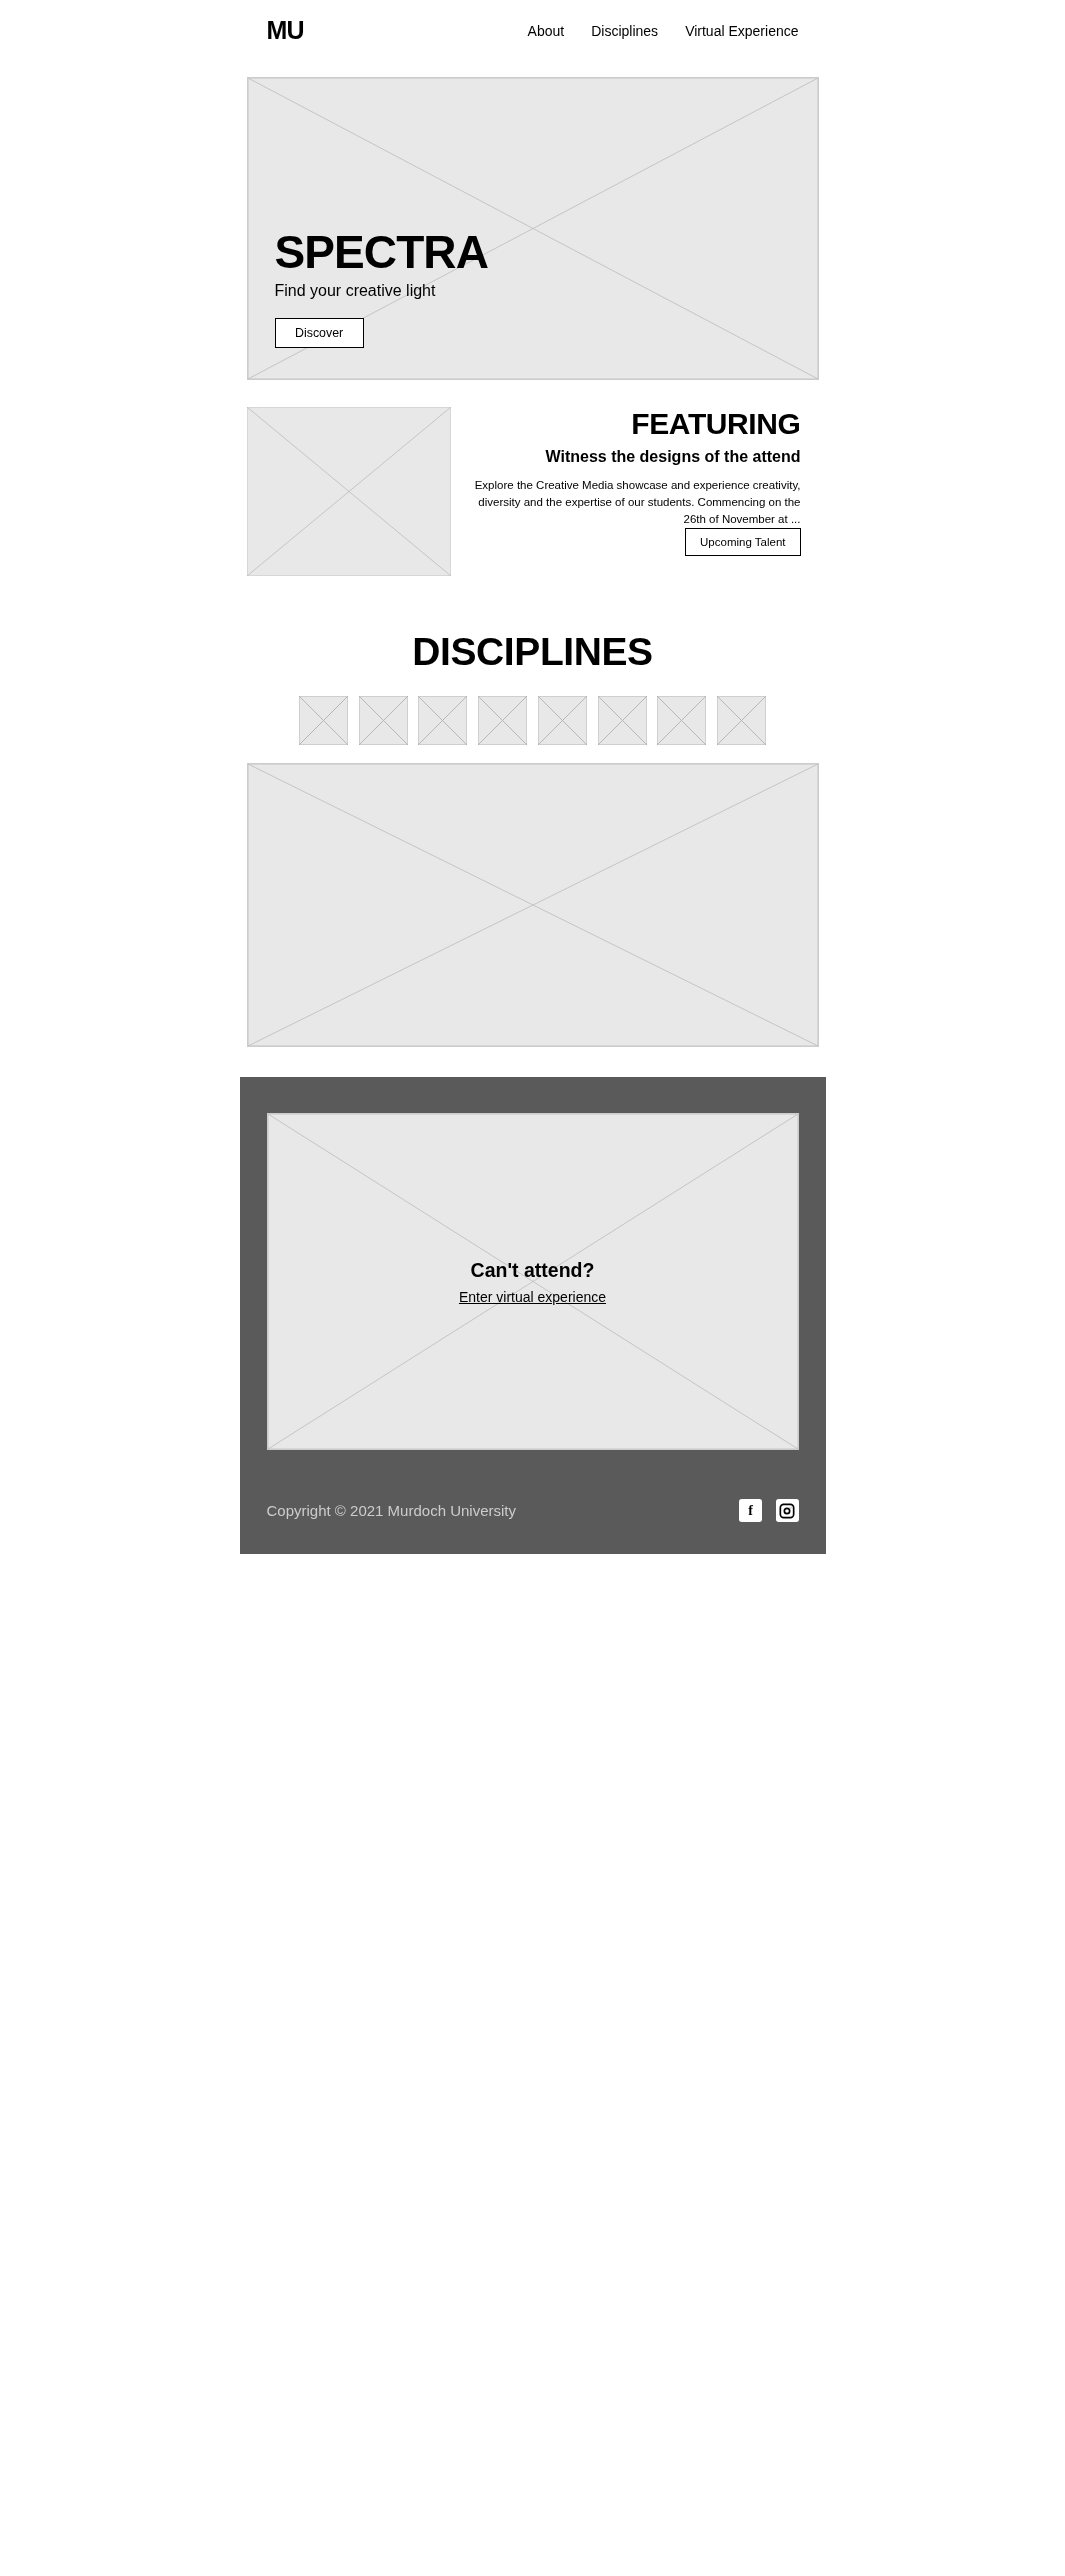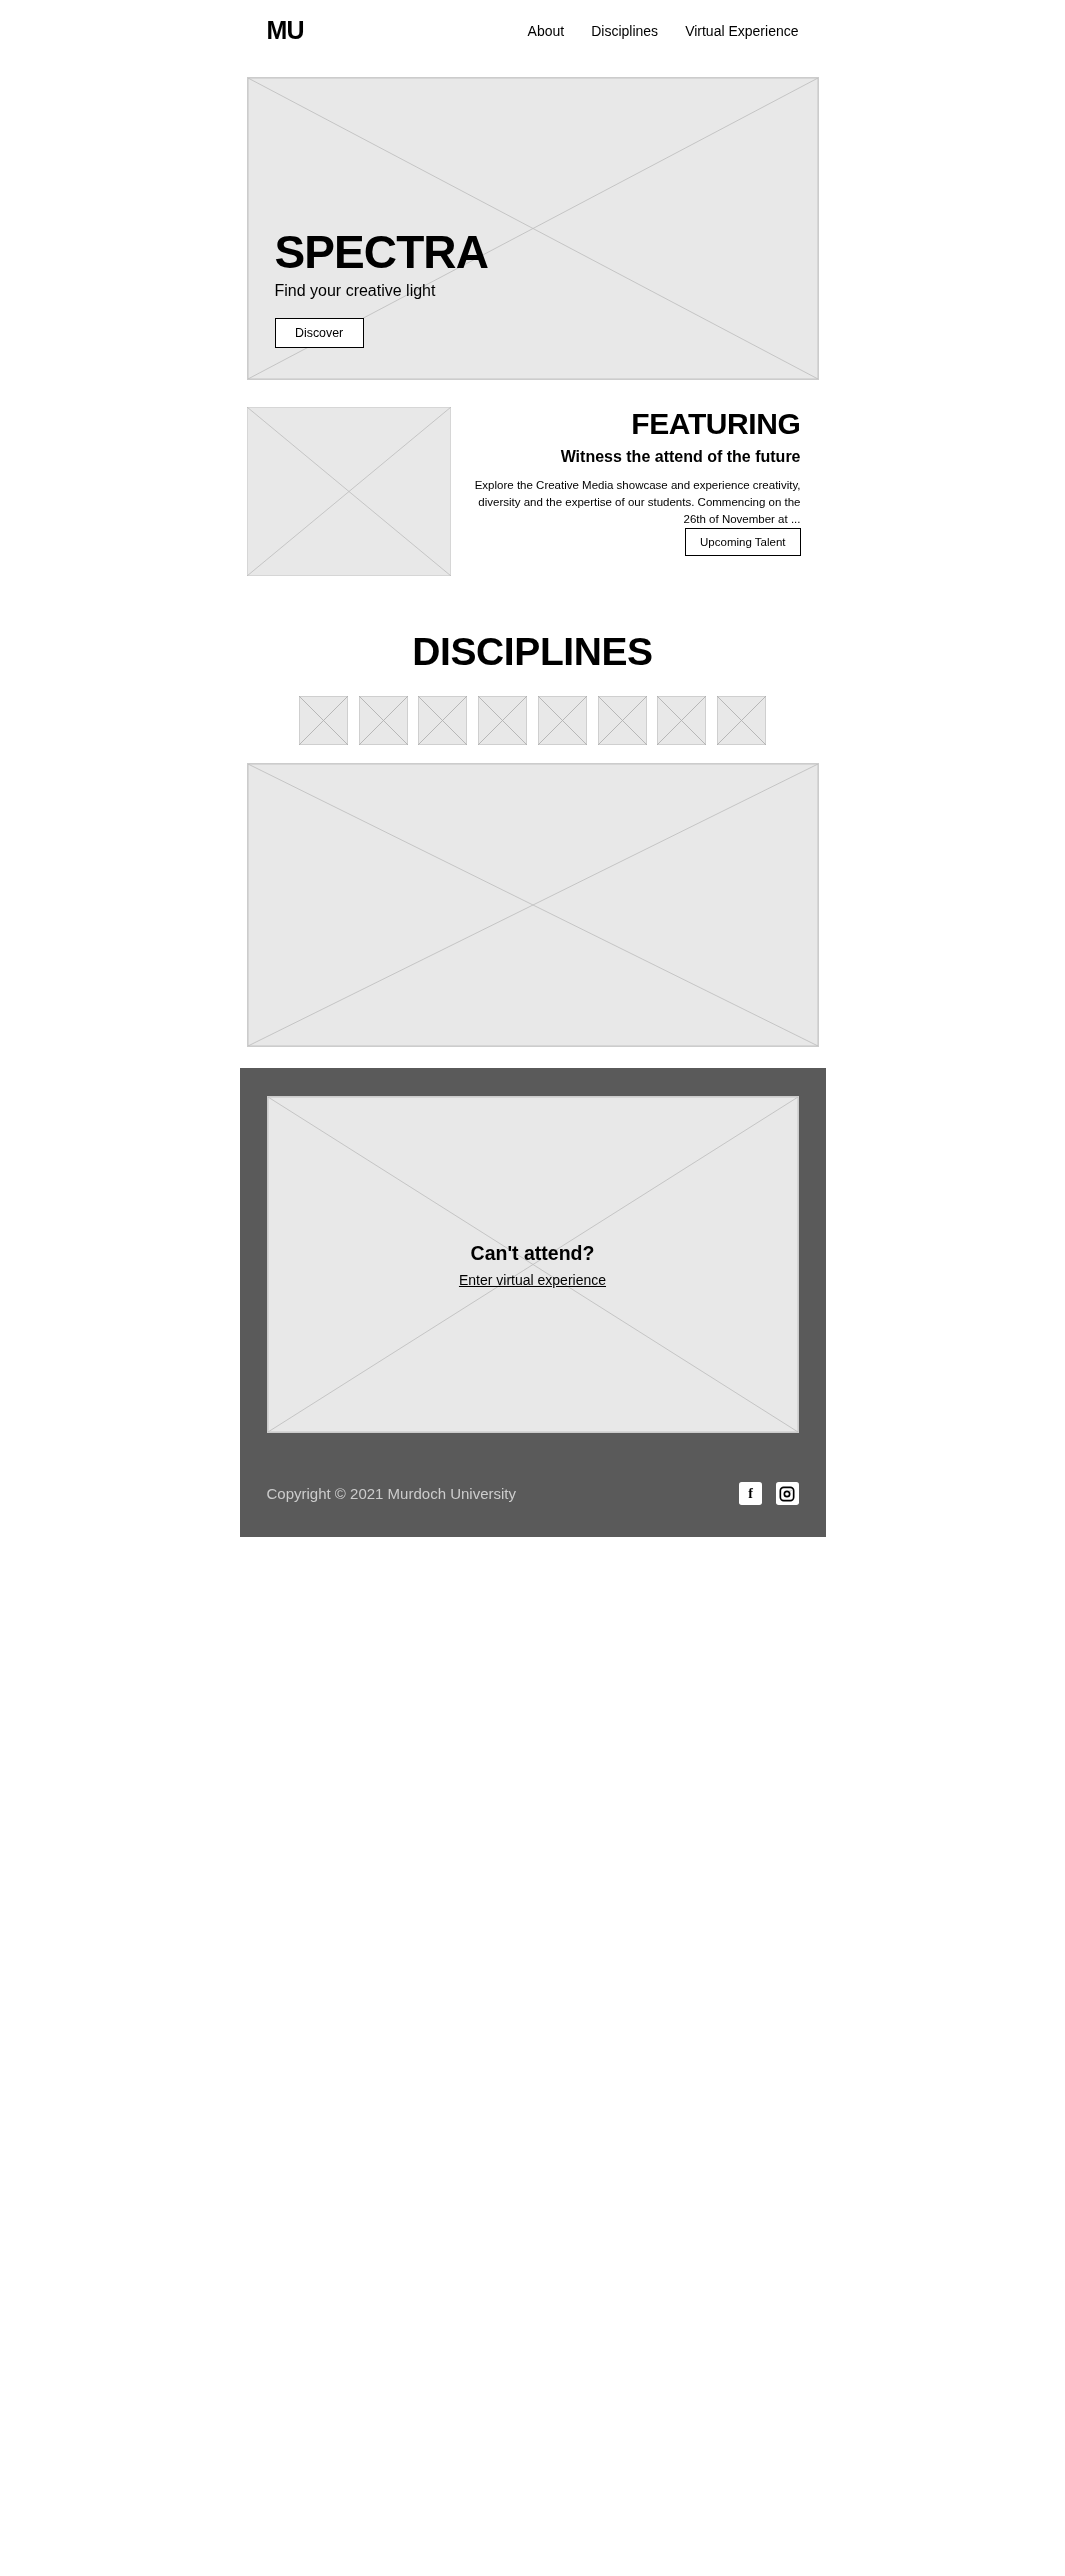--- a/index.html
+++ b/index.html
@@ -166,22 +166,22 @@
 
     .disciplines-image {
       width: 100%;
       height: 284px;
       border: 0.9px solid #ccc;
     }
 
     
     .footer-dark {
       background: #5a5a5a;
-      padding: 28px 18px 27px 18px;
-      margin-top: 3px;
+      padding: 36px 18px 27px 18px;
+      margin-top: 12px;
     }
 
     .virtual-box {
       border: 0.9px solid #ccc;
       background: #e8e8e8;
       position: relative;
       overflow: hidden;
       height: 337px;
       margin: 0 9px 36px 9px;
       display: flex;
@@ -277,21 +277,21 @@
 <section class="featuring-section">
   <div class="featuring-image wireframe-box">
     <svg class="wf-svg" xmlns="http://www.w3.org/2000/svg" preserveAspectRatio="none" viewBox="0 0 230 190" width="204" height="169">
       <line x1="0" y1="0" x2="100%" y2="100%" stroke="#c0c0c0" stroke-width="1"></line>
       <line x1="100%" y1="0" x2="0" y2="100%" stroke="#c0c0c0" stroke-width="1"></line>
       <rect x="0" y="0" width="100%" height="100%" fill="none" stroke="#c0c0c0" stroke-width="1"></rect>
     </svg>
   </div>
   <div class="featuring-content">
     <h2 class="featuring-title">FEATURING</h2>
-    <p class="featuring-subtitle">Witness the attend of the future</p>
+    <p class="featuring-subtitle">Witness the designs of the attend</p>
     <p class="featuring-text">Explore the Creative Media showcase and experience creativity, diversity and the expertise of our students. Commencing on the 26th of November at ...</p>
     <button class="featuring-btn">Upcoming Talent</button>
   </div>
 </section>
 
 <section class="disciplines-section">
   <h2 class="disciplines-title">DISCIPLINES</h2>
   <div class="disciplines-icons">
     <div class="discipline-icon wireframe-box">
       <svg class="wf-svg" xmlns="http://www.w3.org/2000/svg" preserveAspectRatio="none" viewBox="0 0 55 55" width="49" height="49">

